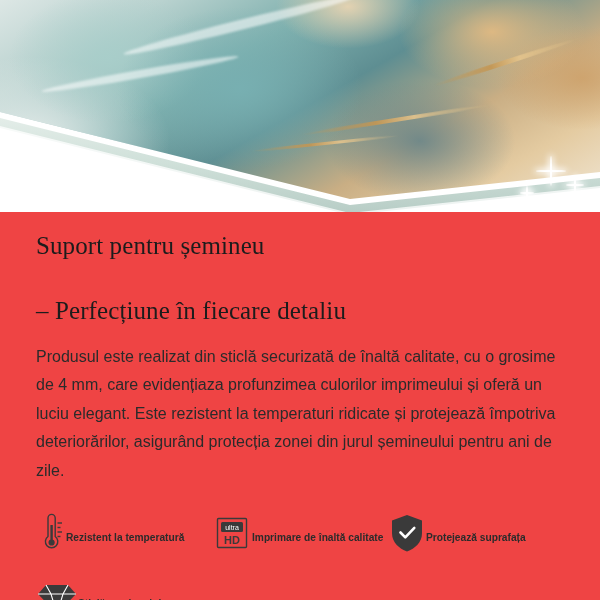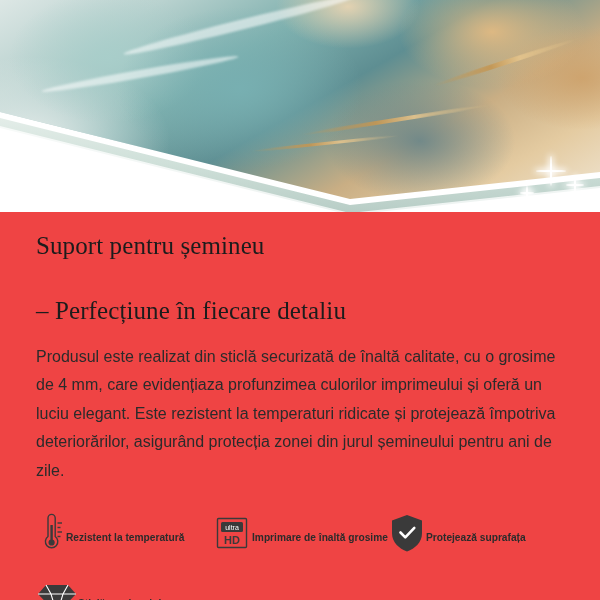--- a/index.html
+++ b/index.html
@@ -203,21 +203,21 @@
 
       <div class="feature">
         <div class="feature-icon">
           <svg width="40" height="40" viewBox="0 0 40 40" fill="none">
             <rect x="5.5" y="5.5" width="29" height="29" rx="1" stroke="#3a3a3a" stroke-width="1.4"></rect>
             <rect x="9" y="9" width="22" height="10" rx="1.5" fill="#3a3a3a"></rect>
             <text x="20" y="16.8" text-anchor="middle" font-family="Liberation Sans, sans-serif" font-size="7" fill="#ffffff">ultra</text>
             <text x="20" y="30.6" text-anchor="middle" font-family="Liberation Sans, sans-serif" font-size="11" font-weight="bold" fill="#3a3a3a">HD</text>
           </svg>
         </div>
-        <div class="feature-label">Imprimare de înaltă grosime</div>
+        <div class="feature-label">Imprimare de înaltă calitate</div>
       </div>
 
       <div class="feature">
         <div class="feature-icon">
           <svg width="38" height="42" viewBox="0 0 38 42" fill="none">
             <path d="M19 3 L34 8.5 V21 C34 30.5 27 36.5 19 39.5 C11 36.5 4 30.5 4 21 V8.5 Z" fill="#3a3a3a"></path>
             <path d="M12.5 20.5 l4.8 4.8 l9-9.4" stroke="#ffffff" stroke-width="2.6" stroke-linecap="round" stroke-linejoin="round" fill="none"></path>
           </svg>
         </div>
         <div class="feature-label">Protejează suprafața</div>

